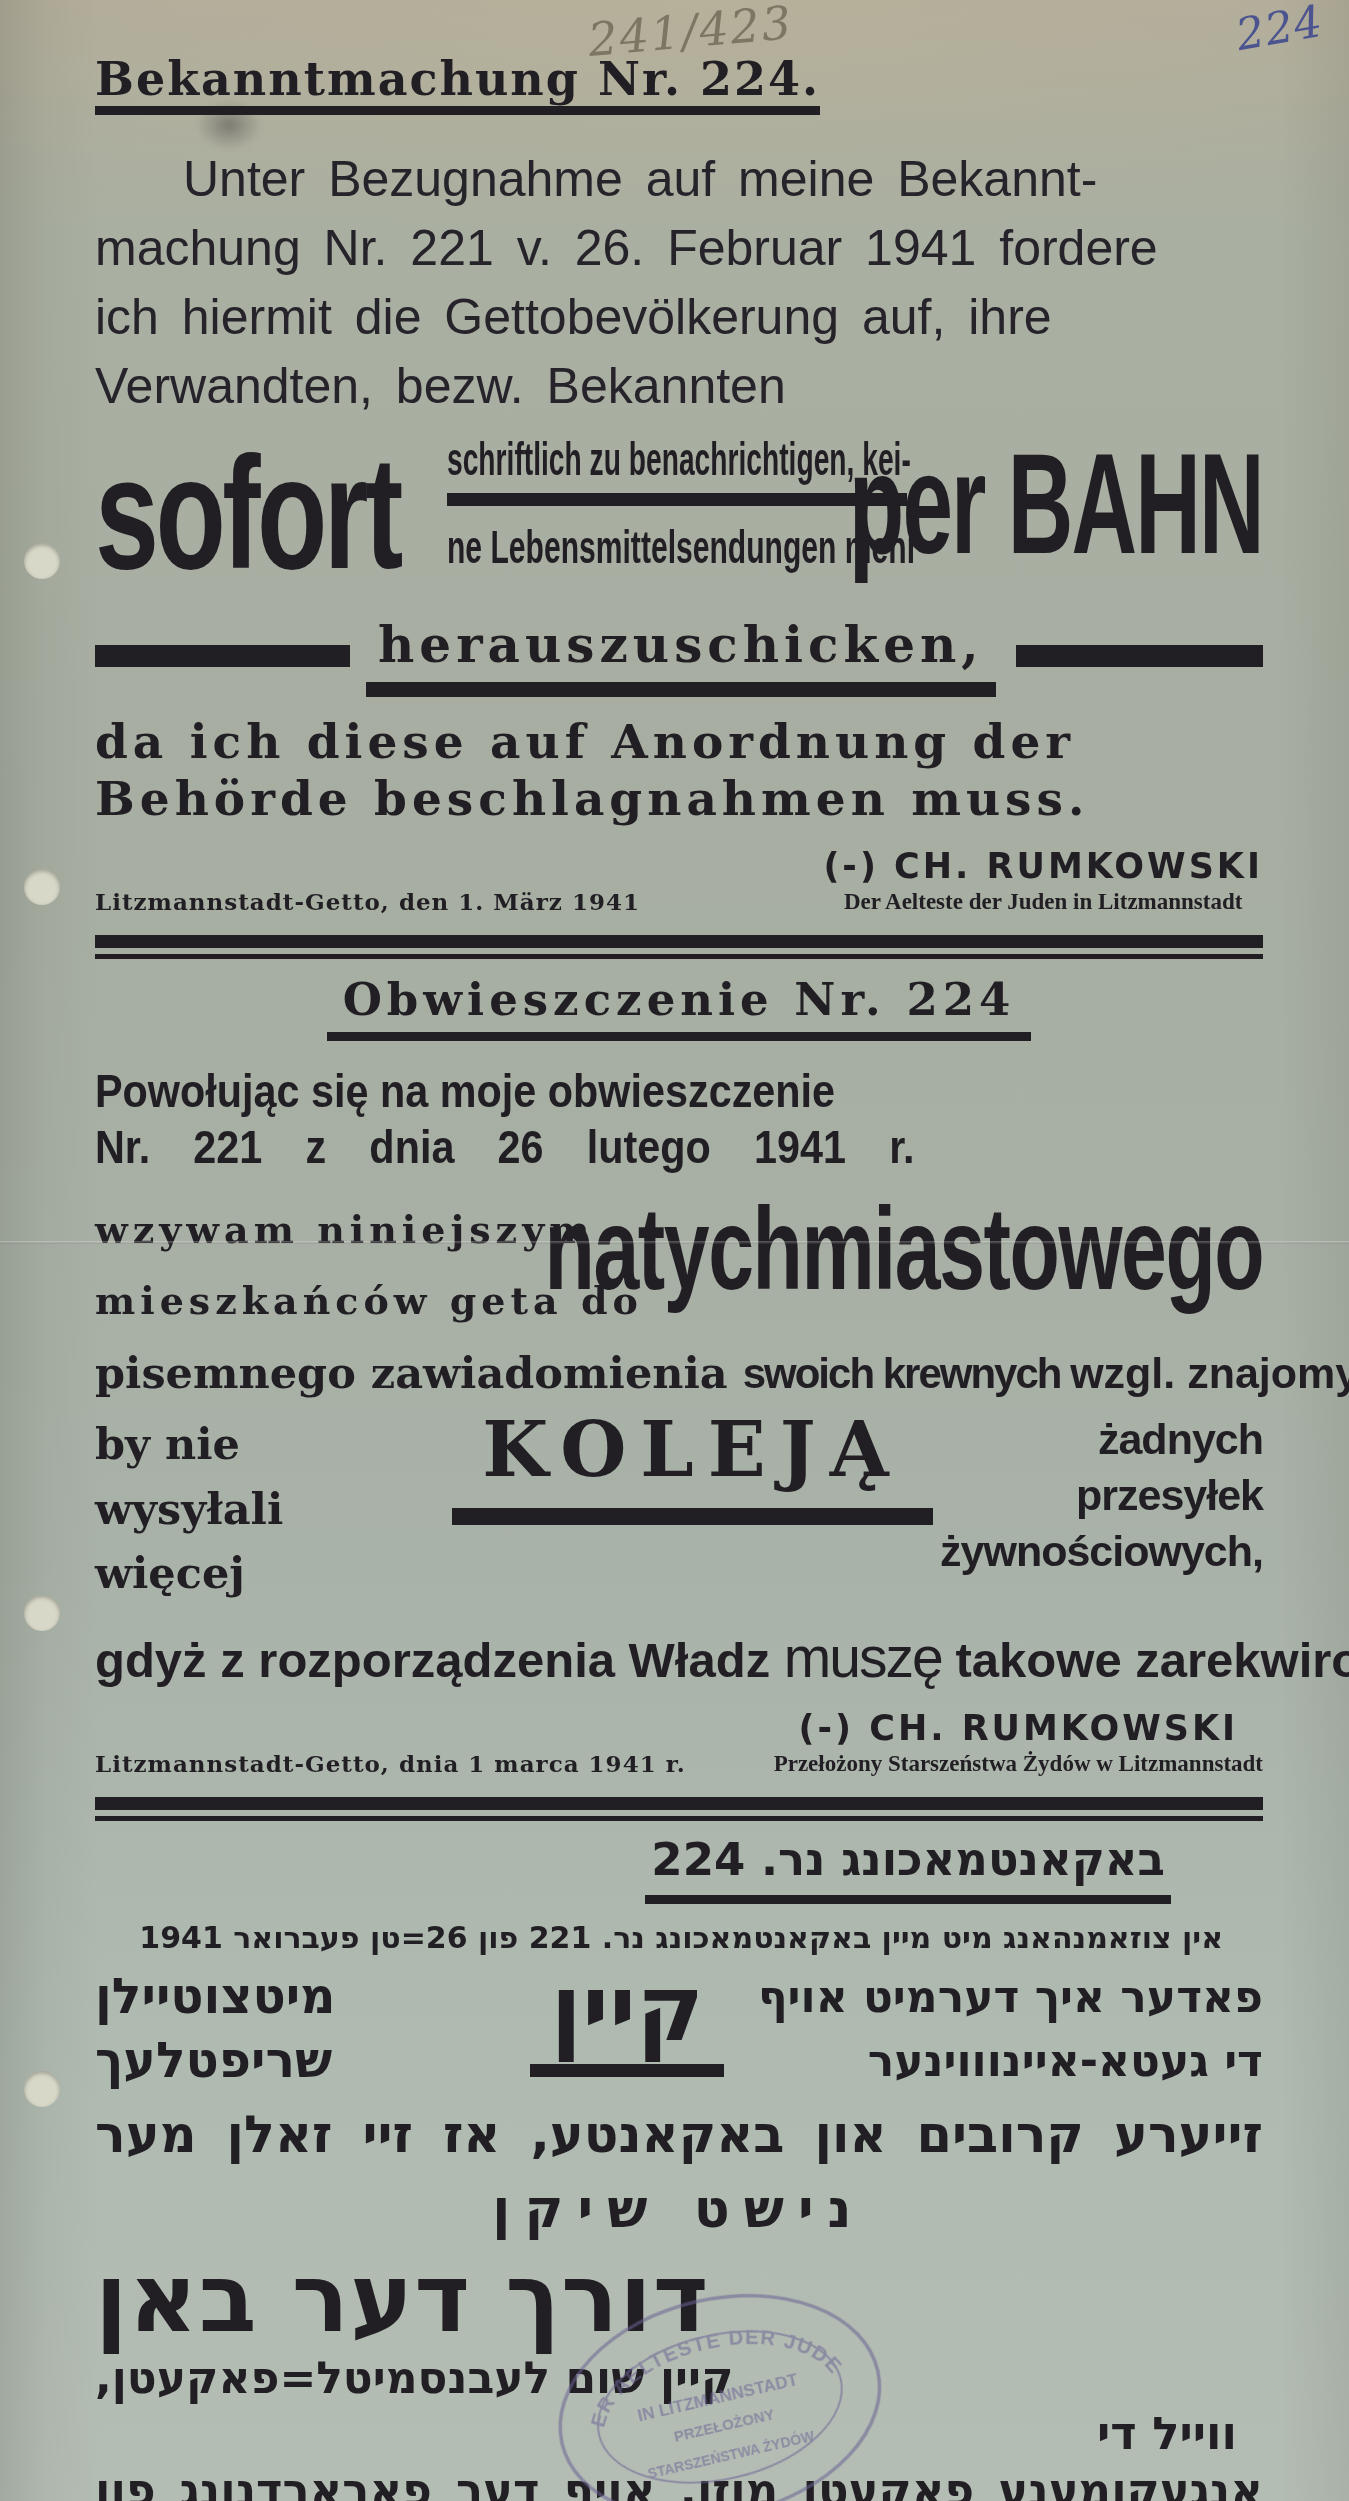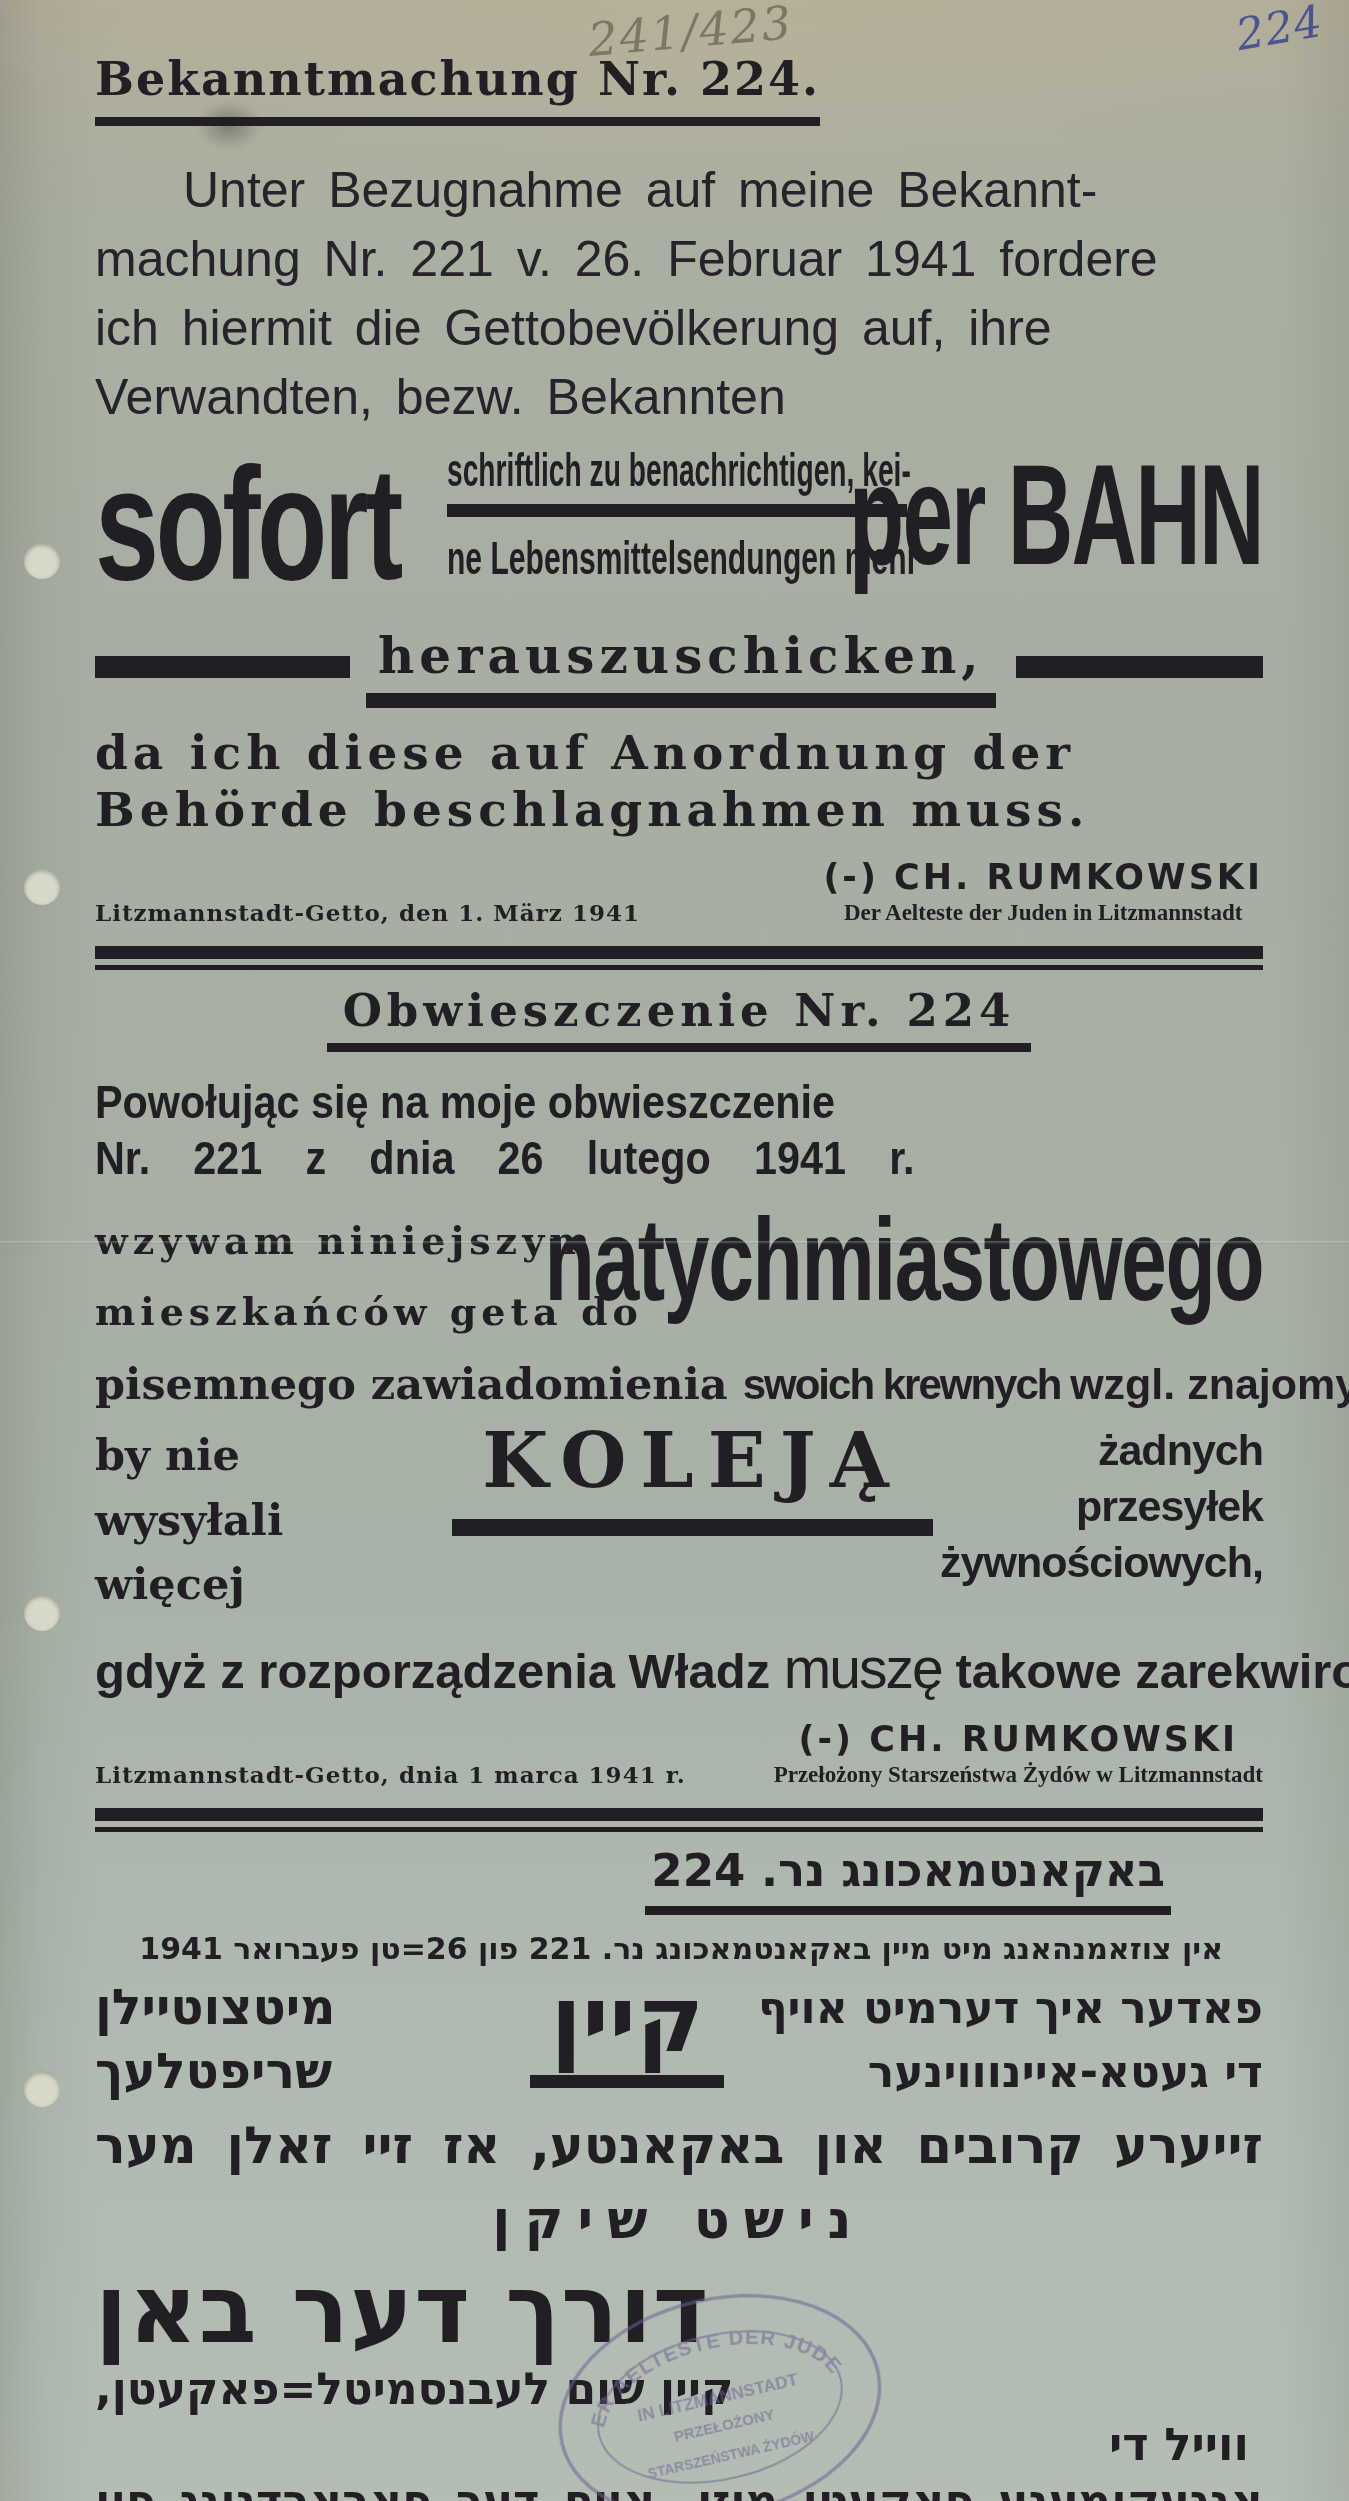--- a/index.html
+++ b/index.html
@@ -25,21 +25,21 @@
 
   
   .punch{position:absolute;left:24px;width:36px;height:36px;border-radius:50%;
     background:#d8d8c8;box-shadow:inset 0 2px 4px rgba(0,0,0,0.28);}
 
   .crease{position:absolute;left:0;right:0;top:1241px;height:3px;
     background:linear-gradient(rgba(255,255,255,0.28),rgba(80,80,70,0.18));}
 
   
   .g-title{display:inline-block;font-family:"DejaVu Serif",serif;font-weight:bold;font-size:46px;
-    letter-spacing:2px;border-bottom:9px solid #211e24;padding-bottom:11px;margin:52px 0 30px 0;}
+    letter-spacing:2px;border-bottom:9px solid #211e24;padding-bottom:0;margin:52px 0 30px 0;}
   .g-para{font-size:50px;line-height:1.38;white-space:pre-line;text-indent:88px;
     word-spacing:9px;color:#26232b;}
   .g-big{position:relative;height:168px;margin-top:10px;}
   .g-sofort{position:absolute;left:0;top:6px;font-weight:bold;font-size:160px;line-height:0.95;
     letter-spacing:-5px;transform:scaleX(0.72);transform-origin:left top;white-space:nowrap;}
   .g-mid{position:absolute;left:352px;top:0;width:470px;}
   .g-mid-l{position:absolute;left:0;font-weight:bold;font-size:47px;white-space:nowrap;
     transform:scaleX(0.60);transform-origin:left top;letter-spacing:0px;}
   .g-mid-l1{top:0;}
   .g-mid-bar{position:absolute;top:62px;left:0;width:460px;height:13px;background:#211e24;}
@@ -96,21 +96,21 @@
   .y-intro{font-weight:bold;font-size:30px;text-align:right;margin:0 40px 10px 0;}
   .y-bigrow{display:flex;align-items:flex-start;}
   .y-br-a{font-weight:bold;font-size:44px;line-height:1.45;text-align:right;white-space:pre-line;}
   .y-bald{font-weight:bold;font-size:92px;line-height:0.95;border-bottom:13px solid #211e24;
     padding:0 20px 12px;margin:0 34px;}
   .y-br-c{margin-right:auto;font-weight:bold;font-size:49px;line-height:1.3;text-align:left;white-space:pre-line;}
   .y-line-rel{font-weight:bold;font-size:51px;margin-top:12px;text-align:justify;text-align-last:justify;}
   .y-line-not{font-weight:bold;font-size:53px;text-align:center;letter-spacing:14px;margin-top:14px;}
   .y-bigline{font-weight:bold;font-size:95px;line-height:1;text-align:left;margin:12px 0 6px;letter-spacing:1px;}
   .y-pack{font-weight:bold;font-size:44px;text-align:left;margin-bottom:4px;}
-  .y-because{font-weight:bold;font-size:45px;text-align:right;margin:0 14px 0 0;}
+  .y-because{font-weight:bold;font-size:45px;text-align:right;margin:0 26px 0 0;}
   .y-arrived{font-weight:bold;font-size:45px;text-align:justify;text-align-last:justify;margin-top:4px;}
 
   
   .stamp{position:absolute;left:545px;top:2285px;width:350px;height:245px;color:#6b6394;
     opacity:0.55;transform:rotate(-13deg);filter:blur(0.4px);font-family:"Liberation Sans",sans-serif;}
 </style>
 </head>
 <body>
 
 <div class="hw hw-pencil">241/423</div>

